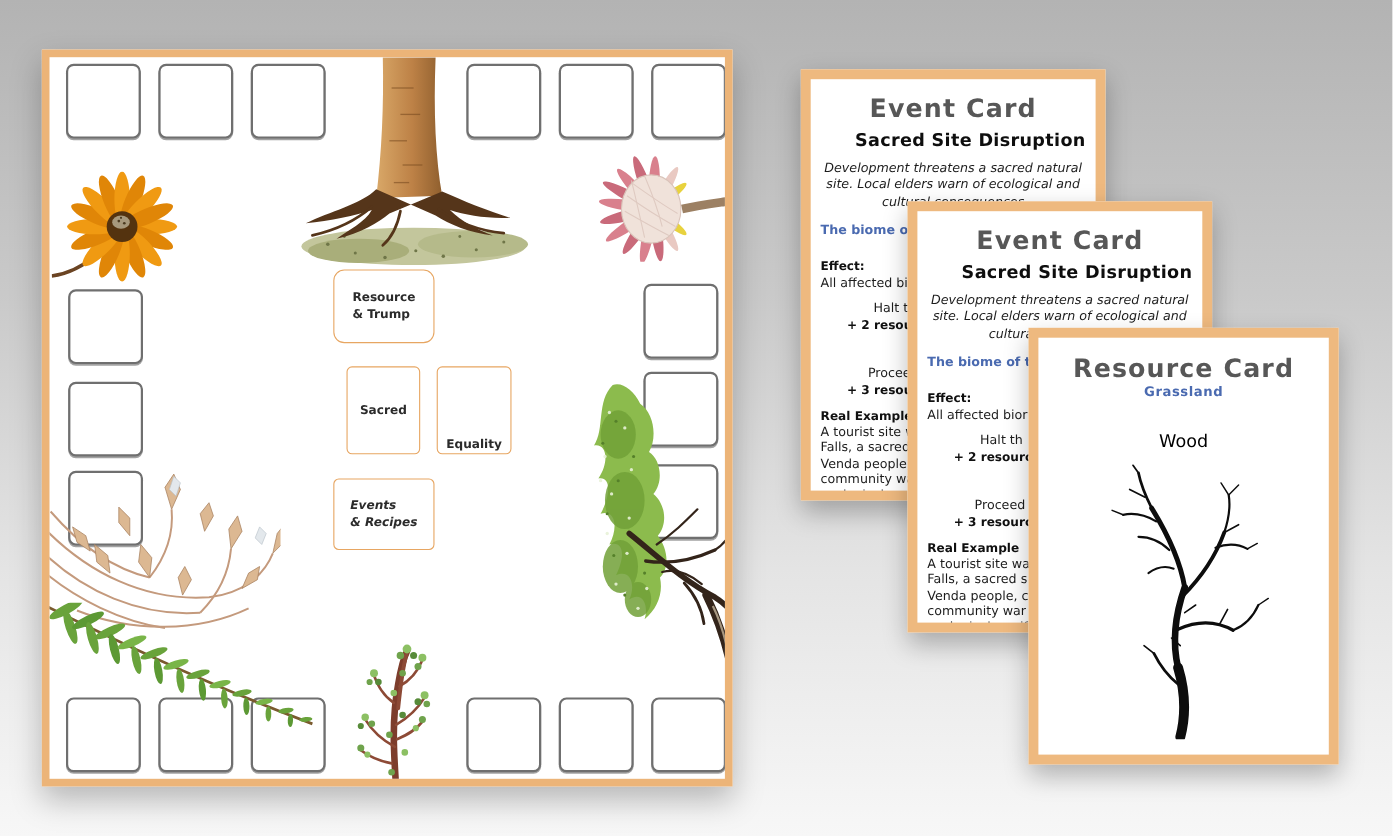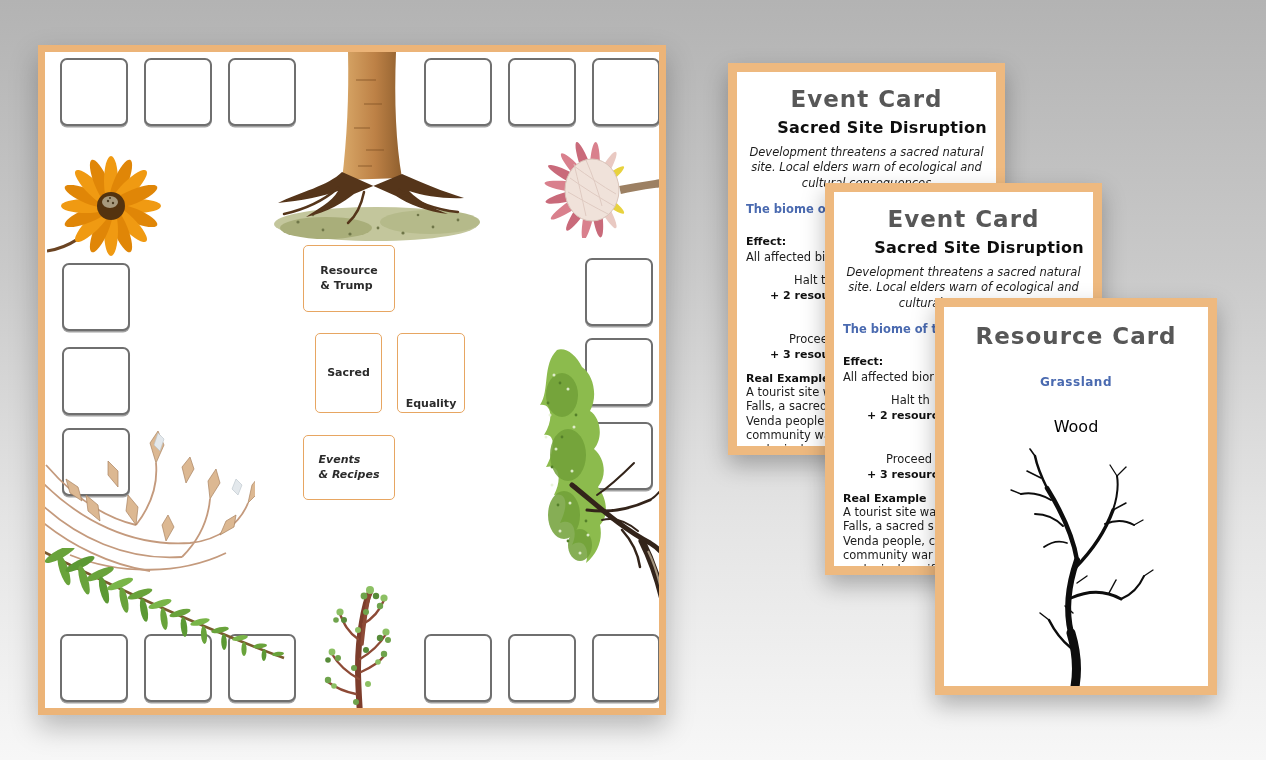--- a/index.html
+++ b/index.html
@@ -52,21 +52,21 @@
   .ec-h{margin-top:19px;font-weight:bold;font-size:11px;color:#101010;}
   .ec-line{font-size:11.5px;color:#1c1c1c;margin-top:2px;white-space:nowrap;}
   .halt{margin-left:48px;margin-top:9px;}
   .bonus{font-weight:bold;font-size:11px;margin-left:24px;margin-top:2px;white-space:nowrap;color:#101010;}
   .proceed{margin-left:43px;margin-top:30px;}
   .ec-ex{margin-top:11px;}
   .ec-exline{font-size:11.5px;line-height:1.26;color:#1c1c1c;white-space:nowrap;}
 
   .rc-title{font-size:23px;font-weight:bold;color:#575757;text-align:center;
     letter-spacing:1px;margin-top:10px;}
-  .rc-biome{margin-top:26px;text-align:center;color:#4a6ab0;font-weight:bold;
+  .rc-biome{text-align:center;color:#4a6ab0;font-weight:bold;
     font-size:12px;letter-spacing:.5px;}
   .rc-res{margin-top:28px;text-align:center;font-weight:normal;font-size:16px;color:#000000;}
   .rc-branch{display:block;margin:12px auto 0;}
 </style>
 </head>
 <body>
 
 <div class="stage">
 
   <div class="board">
@@ -84,21 +84,21 @@
         <div class="slot" style="left: 540px; top: 286px;"></div>
         <div class="slot" style="left: 540px; top: 370px;"></div>
         <div class="slot" style="left: 15px; top: 582px;"></div>
         <div class="slot" style="left: 99px; top: 582px;"></div>
         <div class="slot" style="left: 183px; top: 582px;"></div>
         <div class="slot" style="left: 379px; top: 582px;"></div>
         <div class="slot" style="left: 463px; top: 582px;"></div>
         <div class="slot" style="left: 547px; top: 582px;"></div>
       </div>
 
-    <div class="cc" style="left:258px;top:193px;width:90px;height:65px;">
+    <div class="cc" style="left:258px;top:193px;width:90px;height:65px;border-radius:10px;">
       <span class="lbl">Resource
 &amp; Trump</span>
     </div>
     <div class="cc" style="left:270px;top:281px;width:65px;height:78px;">
       <span class="lbl">Sacred</span>
     </div>
     <div class="cc" style="left:352px;top:281px;width:66px;height:78px;align-items:flex-end;">
       <span class="lbl">Equality</span>
     </div>
     <div class="cc" style="left:258px;top:383px;width:90px;height:63px;font-style:italic;">

